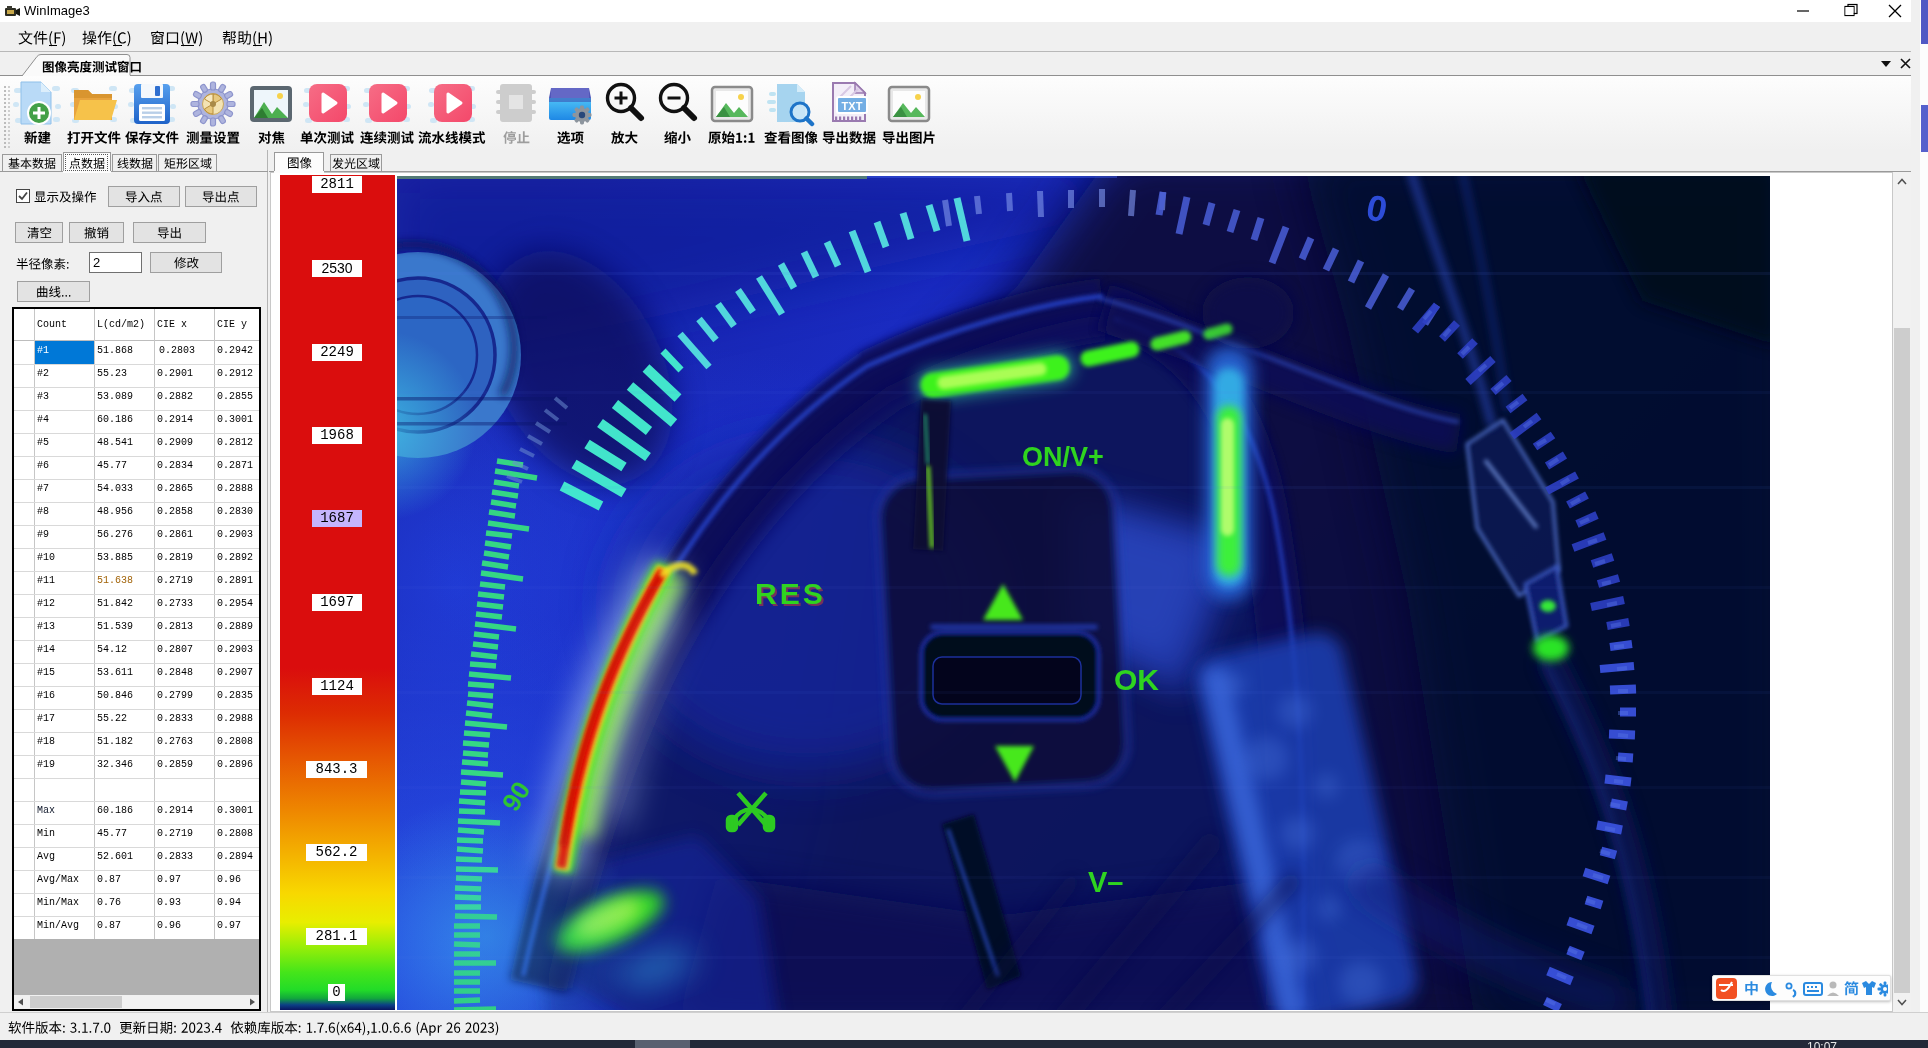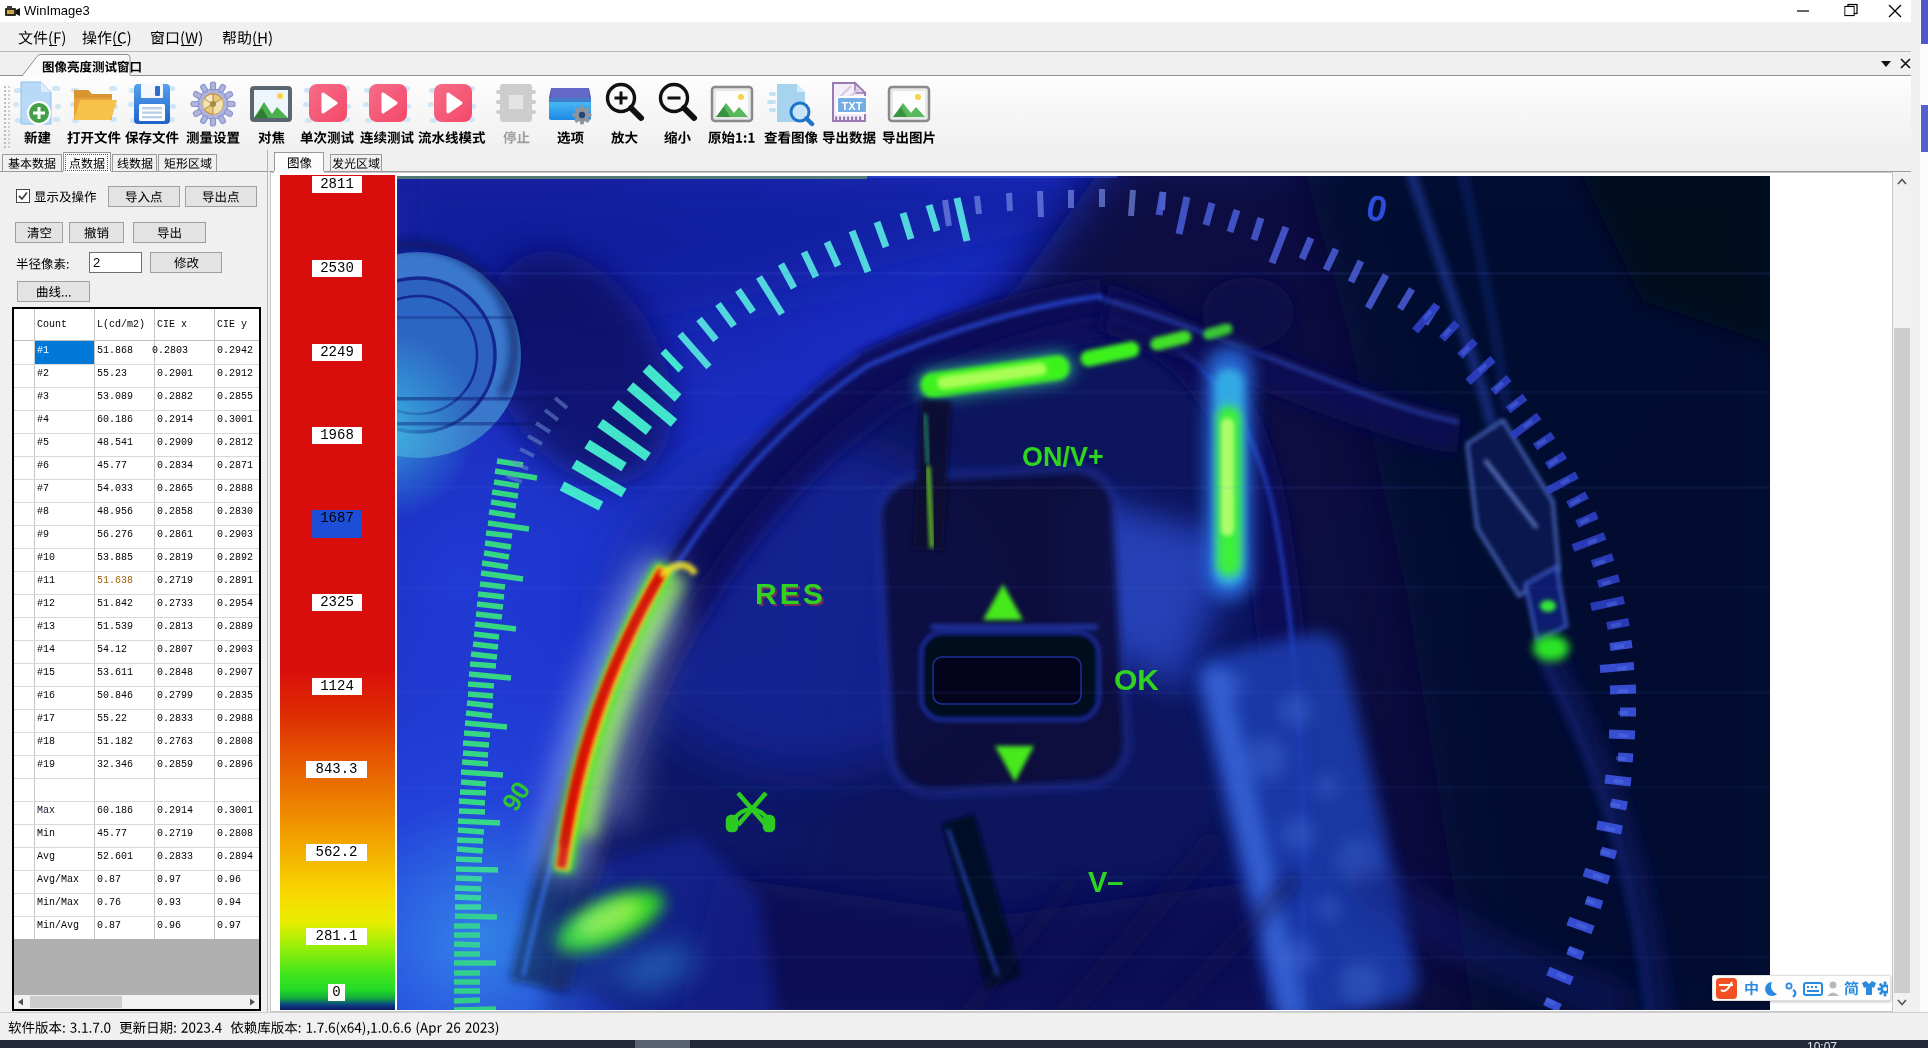--- a/index.html
+++ b/index.html
@@ -428,21 +428,21 @@
     <div style="position:absolute;left:203px;top:10px">CIE y</div>
     <div style="position:absolute;left:0;top:31px;width:245px;height:1px;background:#bdbdbd"></div>
     <div style="position:absolute;left:20px;top:0;width:1px;height:630px;background:#c6c6c6"></div>
     <div style="position:absolute;left:80px;top:0;width:1px;height:630px;background:#c6c6c6"></div>
     <div style="position:absolute;left:140px;top:0;width:1px;height:630px;background:#c6c6c6"></div>
     <div style="position:absolute;left:200px;top:0;width:1px;height:630px;background:#c6c6c6"></div>
     <div style="position:absolute;left:21px;top:32px;width:59px;height:23px;background:#0078d7"></div>
     <div style="position:absolute;left:0;top:55px;width:245px;height:1px;background:#d9d9d9"></div>
     <div style="position:absolute;left:23px;top:36px;color:#fff">#1</div>
     <div style="position:absolute;left:83px;top:36px;color:#000">51.868</div>
-    <div style="position:absolute;left:138px;top:36px;color:#000">0.2803</div>
+    <div style="position:absolute;left:145px;top:36px;color:#000">0.2803</div>
     <div style="position:absolute;left:203px;top:36px;color:#000">0.2942</div>
     <div style="position:absolute;left:0;top:78px;width:245px;height:1px;background:#d9d9d9"></div>
     <div style="position:absolute;left:23px;top:59px;color:#000">#2</div>
     <div style="position:absolute;left:83px;top:59px;color:#000">55.23</div>
     <div style="position:absolute;left:143px;top:59px;color:#000">0.2901</div>
     <div style="position:absolute;left:203px;top:59px;color:#000">0.2912</div>
     <div style="position:absolute;left:0;top:101px;width:245px;height:1px;background:#d9d9d9"></div>
     <div style="position:absolute;left:23px;top:82px;color:#000">#3</div>
     <div style="position:absolute;left:83px;top:82px;color:#000">53.089</div>
     <div style="position:absolute;left:143px;top:82px;color:#000">0.2882</div>
@@ -572,25 +572,25 @@
 <svg style="position:absolute;left:286.5px;top:153.0px;overflow:visible;z-index:5" width="27" height="19" viewBox="0 -14.50 27 19">
     <path d="M4.7 -3.5C5.7 -3.3 7 -2.8 7.7 -2.5L8.1 -3.1C7.4 -3.5 6.1 -3.9 5.1 -4.1ZM3.4 -1.9C5.2 -1.7 7.3 -1.2 8.5 -0.8L8.9 -1.5C7.7 -1.9 5.6 -2.4 3.9 -2.5ZM1.1 -10V1H2V0.5H10.5V1H11.5V-10ZM2 -0.4V-9.1H10.5V-0.4ZM5.2 -8.8C4.5 -7.8 3.5 -6.9 2.4 -6.2C2.6 -6.1 2.9 -5.8 3.1 -5.7C3.4 -5.9 3.8 -6.2 4.2 -6.5C4.6 -6.1 5.1 -5.8 5.6 -5.4C4.5 -4.9 3.3 -4.5 2.2 -4.3C2.3 -4.2 2.5 -3.8 2.6 -3.6C3.9 -3.9 5.2 -4.3 6.4 -5C7.4 -4.4 8.6 -4 9.8 -3.7C9.9 -3.9 10.1 -4.2 10.3 -4.4C9.2 -4.6 8.1 -5 7.1 -5.4C8.1 -6 8.8 -6.7 9.4 -7.6L8.8 -7.9L8.7 -7.9H5.5C5.6 -8.1 5.8 -8.3 6 -8.6ZM4.7 -7 4.8 -7.1H8.1C7.6 -6.6 7 -6.2 6.3 -5.8C5.7 -6.2 5.1 -6.6 4.7 -7Z M18.6 -8.9H20.8C20.6 -8.5 20.4 -8.1 20.1 -7.9H17.8C18.1 -8.2 18.3 -8.5 18.6 -8.9ZM18.6 -10.5C18.1 -9.4 17.1 -8.1 15.7 -7.1C15.9 -7 16.2 -6.7 16.3 -6.5C16.6 -6.7 16.8 -6.9 17 -7.1V-5.2H18.9C18.3 -4.6 17.4 -4.1 16.1 -3.7C16.3 -3.5 16.5 -3.3 16.6 -3.1C17.8 -3.5 18.6 -3.9 19.2 -4.4C19.4 -4.2 19.6 -4 19.7 -3.8C18.9 -3 17.3 -2.2 16.1 -1.9C16.3 -1.7 16.5 -1.5 16.6 -1.3C17.7 -1.7 19.1 -2.5 20.1 -3.2C20.2 -3 20.3 -2.8 20.4 -2.6C19.4 -1.5 17.5 -0.6 16 -0.1C16.1 0 16.4 0.3 16.5 0.6C17.9 0.1 19.4 -0.8 20.5 -1.8C20.6 -1 20.5 -0.3 20.2 -0C20.1 0.2 19.9 0.2 19.6 0.2C19.4 0.2 19.1 0.2 18.8 0.2C18.9 0.4 19 0.8 19 1C19.3 1 19.6 1 19.8 1C20.2 1 20.6 0.9 20.9 0.6C21.4 0.1 21.6 -1.3 21.2 -2.6L21.8 -2.9C22.2 -1.5 23 -0.4 24 0.3C24.1 0.1 24.4 -0.3 24.6 -0.4C23.7 -1 22.9 -2 22.5 -3.2C23 -3.5 23.5 -3.8 23.9 -4L23.2 -4.6C22.6 -4.2 21.7 -3.7 20.9 -3.2C20.7 -3.8 20.3 -4.4 19.7 -4.8L20 -5.2H23.7V-7.9H21.1C21.4 -8.3 21.8 -8.8 22.1 -9.3L21.5 -9.7L21.3 -9.6H19.1L19.5 -10.3ZM17.8 -7.1H20C20 -6.8 19.9 -6.3 19.5 -5.9H17.8ZM20.8 -7.1H22.9V-5.9H20.5C20.7 -6.3 20.8 -6.8 20.8 -7.1ZM15.8 -10.5C15.1 -8.6 14 -6.7 12.9 -5.5C13 -5.2 13.3 -4.8 13.4 -4.5C13.8 -4.9 14.1 -5.4 14.5 -5.9V1H15.4V-7.4C15.9 -8.2 16.3 -9.2 16.7 -10.2Z" fill="#000"></path>
   </svg>
 <div style="position:absolute;left:330px;top:154px;width:52px;height:17px;background:#f0f0f0;border:1px solid #9a9a9a;border-bottom:none"></div>
 <svg style="position:absolute;left:332.0px;top:153.6px;overflow:visible;z-index:5" width="50" height="18" viewBox="0 -13.92 50 18">
     <path d="M8.1 -9.5C8.6 -8.9 9.3 -8.2 9.6 -7.7L10.3 -8.2C10 -8.6 9.3 -9.4 8.8 -9.9ZM1.7 -6.3C1.8 -6.4 2.3 -6.5 3 -6.5H4.7C3.9 -4 2.6 -2 0.4 -0.7C0.6 -0.5 0.9 -0.2 1 0C2.6 -0.9 3.7 -2.2 4.6 -3.7C5.1 -2.8 5.7 -2 6.4 -1.3C5.3 -0.6 4.1 -0.1 2.9 0.2C3 0.4 3.3 0.7 3.4 1C4.7 0.6 6 0.1 7.1 -0.7C8.2 0.1 9.5 0.6 11 1C11.1 0.7 11.4 0.4 11.6 0.2C10.1 -0.1 8.8 -0.6 7.8 -1.3C8.8 -2.2 9.6 -3.4 10.1 -5L9.5 -5.2L9.3 -5.2H5.3C5.4 -5.6 5.6 -6 5.7 -6.5H11.2L11.2 -7.3H6C6.2 -8.2 6.3 -9 6.4 -10L5.4 -10.1C5.3 -9.1 5.1 -8.2 4.9 -7.3H2.7C3.1 -8 3.4 -8.8 3.6 -9.6L2.7 -9.7C2.5 -8.8 2 -7.8 1.9 -7.6C1.7 -7.3 1.6 -7.2 1.4 -7.1C1.5 -6.9 1.7 -6.5 1.7 -6.3ZM7.1 -1.8C6.2 -2.5 5.6 -3.4 5.1 -4.3H8.9C8.5 -3.3 7.8 -2.5 7.1 -1.8Z M13.7 -9.2C14.3 -8.2 14.9 -7 15.1 -6.2L15.9 -6.5C15.7 -7.3 15.1 -8.6 14.5 -9.5ZM21.5 -9.6C21.2 -8.7 20.5 -7.3 20 -6.5L20.8 -6.2C21.3 -7 22 -8.2 22.5 -9.3ZM17.5 -10.1V-5.5H12.7V-4.6H15.9C15.7 -2.4 15.2 -0.7 12.4 0.2C12.6 0.4 12.9 0.7 13 1C16 -0 16.6 -2 16.8 -4.6H19V-0.4C19 0.6 19.3 0.9 20.4 0.9C20.6 0.9 21.9 0.9 22.2 0.9C23.2 0.9 23.4 0.4 23.5 -1.5C23.3 -1.6 22.9 -1.8 22.7 -1.9C22.6 -0.2 22.6 0.1 22.1 0.1C21.8 0.1 20.7 0.1 20.5 0.1C20 0.1 19.9 0 19.9 -0.4V-4.6H23.4V-5.5H18.4V-10.1Z M35.1 -9.4H25.2V0.6H35.4V-0.3H26.1V-8.6H35.1ZM27.1 -7C28 -6.3 29.1 -5.3 30.1 -4.4C29 -3.4 27.9 -2.5 26.7 -1.8C26.9 -1.6 27.3 -1.3 27.4 -1.1C28.6 -1.8 29.7 -2.8 30.7 -3.8C31.7 -2.8 32.7 -1.9 33.3 -1.1L34 -1.8C33.3 -2.5 32.4 -3.5 31.3 -4.5C32.2 -5.5 33 -6.5 33.6 -7.6L32.8 -8C32.2 -7 31.5 -6 30.7 -5.1C29.7 -6 28.7 -6.8 27.8 -7.5Z M39.5 -1.2 39.8 -0.4C40.9 -0.7 42.4 -1.1 43.9 -1.6L43.8 -2.3C42.2 -1.9 40.6 -1.5 39.5 -1.2ZM41 -5.6H42.6V-3.6H41ZM40.3 -6.3V-2.9H43.3V-6.3ZM36.4 -1.5 36.8 -0.7C37.7 -1.1 38.9 -1.7 40 -2.3L39.7 -3.1L38.6 -2.6V-6.3H39.7V-7.2H38.6V-9.9H37.8V-7.2H36.5V-6.3H37.8V-2.2C37.3 -1.9 36.8 -1.7 36.4 -1.5ZM46.3 -6.3C46.1 -5.2 45.7 -4.2 45.2 -3.2C45 -4.4 44.9 -5.9 44.8 -7.5H47.4V-8.3H46.7L47.3 -8.8C47 -9.2 46.3 -9.7 45.8 -10.1L45.3 -9.6C45.8 -9.2 46.4 -8.7 46.7 -8.3H44.8L44.8 -10.1H43.9L44 -8.3H39.9V-7.5H44C44.1 -5.4 44.2 -3.6 44.5 -2.1C43.8 -1.2 43 -0.4 42 0.3C42.2 0.4 42.6 0.7 42.7 0.9C43.5 0.3 44.2 -0.3 44.8 -1.1C45.1 0.2 45.6 0.9 46.4 0.9C47.1 0.9 47.4 0.4 47.5 -1.2C47.3 -1.2 47.1 -1.4 46.9 -1.6C46.8 -0.4 46.7 0.1 46.5 0.1C46.1 0.1 45.7 -0.7 45.4 -2C46.2 -3.2 46.7 -4.6 47.2 -6.2Z" fill="#000"></path>
   </svg>
 <div style="position:absolute;left:270px;top:172px;width:1623px;height:840px;background:#fff;border:1px solid #c8c8c8"></div>
 <div style="position:absolute;left:280px;top:175px;width:115px;height:835px;background:linear-gradient(180deg,#da0d0d 0%,#da0d0d 59%,#dd2c02 64.5%,#e65802 70%,#ee8600 76%,#f4b300 81.5%,#f8d800 86%,#e8ee00 89.5%,#97ee08 92.5%,#45e51a 95.5%,#22dc28 97.6%,#12a83c 98.6%,#0c3f86 99.4%,#0a1560 100%)"></div>
 <div style="position:absolute;left:312px;top:176px;width:50px;height:17px;background:#fff;color:#000;font-family:'Liberation Mono',monospace;font-size:14px;line-height:17px;text-align:center">2811</div>
-<div style="position:absolute;left:312px;top:260px;width:50px;height:17px;background:#fff;color:#000;font-family:Liberation Mono, monospace;font-size:14px;line-height:17px;text-align:center">2530</div>
+<div style="position:absolute;left:312px;top:260px;width:50px;height:17px;background:#fff;color:#000;font-family:Liberation Sans, sans-serif;font-size:14px;line-height:17px;text-align:center">2530</div>
 <div style="position:absolute;left:312px;top:344px;width:50px;height:17px;background:#fff;color:#000;font-family:'Liberation Mono',monospace;font-size:14px;line-height:17px;text-align:center">2249</div>
 <div style="position:absolute;left:312px;top:427px;width:50px;height:17px;background:#fff;color:#000;font-family:'Liberation Mono',monospace;font-size:14px;line-height:17px;text-align:center">1968</div>
-<div style="position:absolute;left:312px;top:510px;width:50px;height:28px;background:#1d4ed8;color:#000;font-family:'Liberation Mono',monospace;font-size:14px;line-height:17px;text-align:center">1687</div>
-<div style="position:absolute;left:312px;top:594px;width:50px;height:17px;background:#fff;color:#000;font-family:'Liberation Mono',monospace;font-size:14px;line-height:17px;text-align:center">2325</div>
+<div style="position:absolute;left:312px;top:510px;width:50px;height:17px;background:#c4b5fd;color:#000;font-family:'Liberation Mono',monospace;font-size:14px;line-height:17px;text-align:center">1687</div>
+<div style="position:absolute;left:312px;top:594px;width:50px;height:17px;background:#fff;color:#000;font-family:'Liberation Mono',monospace;font-size:14px;line-height:17px;text-align:center">1697</div>
 <div style="position:absolute;left:312px;top:678px;width:50px;height:17px;background:#fff;color:#000;font-family:Liberation Mono, monospace;font-size:14px;line-height:17px;text-align:center">1124</div>
 <div style="position:absolute;left:306px;top:761px;width:61px;height:17px;background:#fff;color:#000;font-family:'Liberation Mono',monospace;font-size:14px;line-height:17px;text-align:center">843.3</div>
 <div style="position:absolute;left:306px;top:844px;width:61px;height:17px;background:#fff;color:#000;font-family:'Liberation Mono',monospace;font-size:14px;line-height:17px;text-align:center">562.2</div>
 <div style="position:absolute;left:306px;top:928px;width:61px;height:17px;background:#fff;color:#000;font-family:'Liberation Mono',monospace;font-size:14px;line-height:17px;text-align:center">281.1</div>
 <div style="position:absolute;left:328px;top:984px;width:17px;height:17px;background:#fff;color:#000;font-family:'Liberation Mono',monospace;font-size:14px;line-height:17px;text-align:center">0</div>
 <div style="position:absolute;left:1893px;top:172px;width:18px;height:840px;background:#f1f1f1"></div>
 <svg class="abs" style="left:1893px;top:172px" width="18" height="840" viewBox="0 0 18 840">
 <path d="M5,12 L9,7.5 L13,12" fill="none" stroke="#505050" stroke-width="1.5"></path>
 <path d="M5,828 L9,832.5 L13,828" fill="none" stroke="#505050" stroke-width="1.5"></path>
 <rect x="1" y="156" width="16" height="665" fill="#cdcdcd"></rect>

